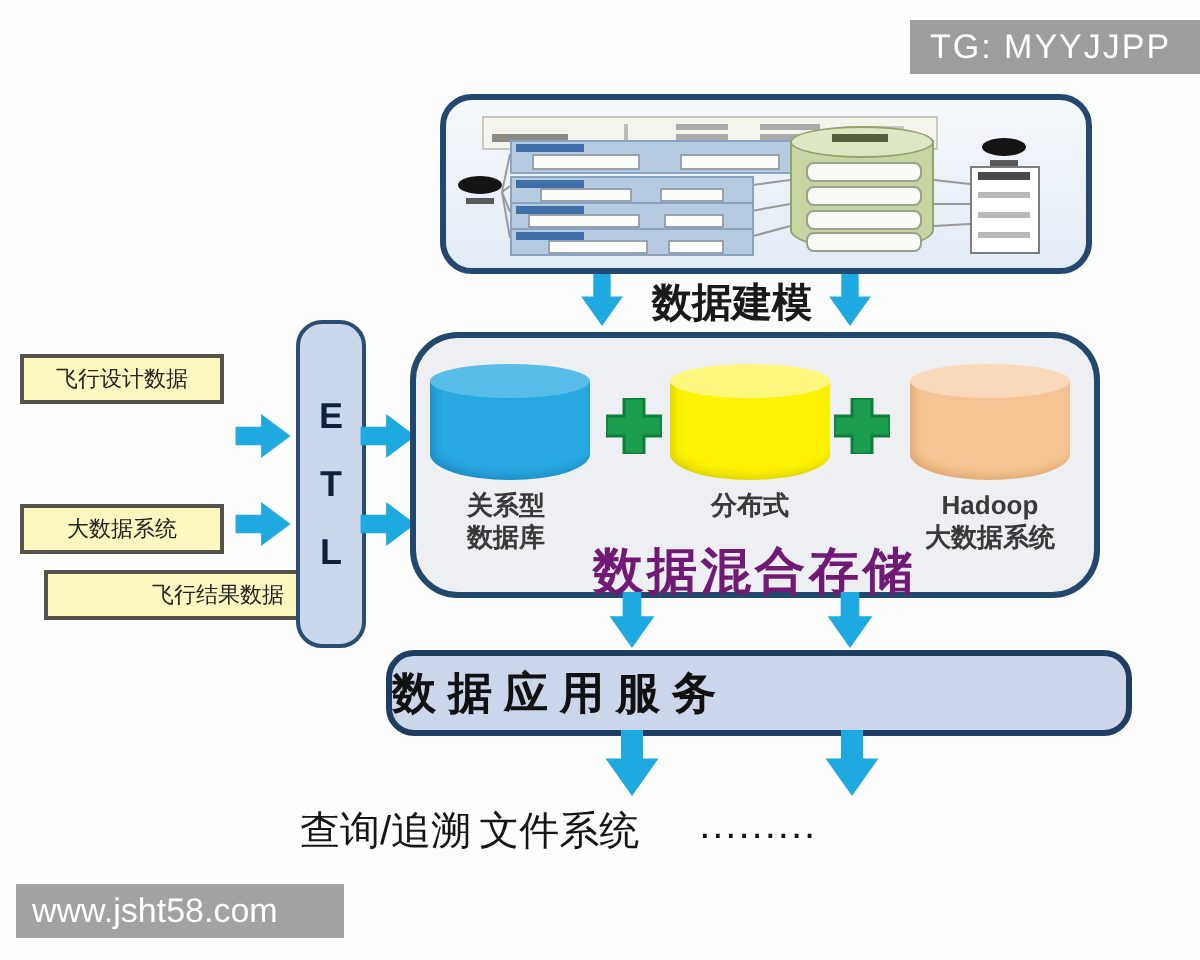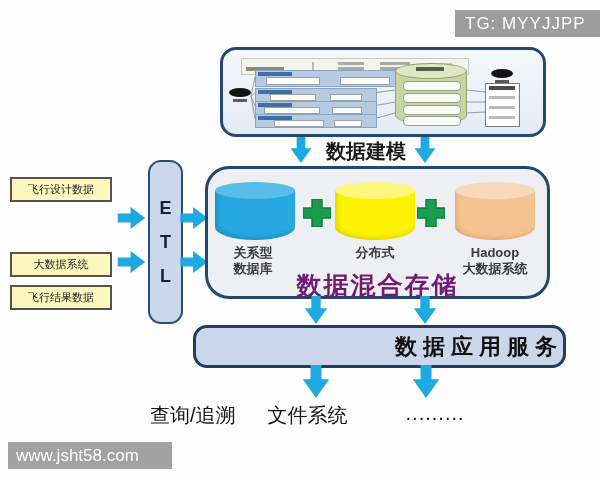--- a/index.html
+++ b/index.html
@@ -61,25 +61,25 @@
   #cyl-dfs .lid{background:#fdf77e;}
   #cyl-hdp .body{background:#f6c492;box-shadow:inset 2px -2px 4px rgba(160,90,20,.25);}
   #cyl-hdp .lid{background:#fad9ba;}
   .cyl-label{position:absolute;text-align:center;font-size:13px;font-weight:bold;color:#3a3a3a;line-height:1.25;}
   .plus{position:absolute;width:28px;height:28px;}
   #storage-title{position:absolute;left:0;top:100px;width:100%;text-align:center;font-size:25px;font-weight:bold;
                  color:#701a75;letter-spacing:2px;}
 
   
   #app-box{position:absolute;left:193px;top:325px;width:367px;height:37px;background:#ccd6ea;border:3px solid #1f3c63;
-           border-radius:14px;display:flex;align-items:center;justify-content:flex-end;
+           border-radius:14px;display:flex;align-items:center;justify-content:flex-start;
            font-size:22px;font-weight:bold;letter-spacing:6px;color:#111;}
 
   
-  #outputs{position:absolute;left:150px;top:402px;width:400px;display:flex;gap:32px;
+  #outputs{position:absolute;left:150px;top:402px;width:400px;display:flex;gap:4px;
            font-size:20px;font-weight:500;color:#151515;white-space:nowrap;}
   #outputs .dots{margin-left:26px;letter-spacing:1px;}
 </style>
 </head>
 <body>
 
 <div id="stage">
 
   <div class="banner" id="tg-banner">
     <span>TG: MYYJJPP</span>
@@ -169,21 +169,21 @@
         <path d="M7 0 H17 V13 H24 L12 30 L0 13 H7 Z" fill="#1ea9e0"></path>
       </svg>
   </div>
 
   <div class="src" style="left:10px;top:177px;width:98px;height:21px;">
     <span>飞行设计数据</span>
   </div>
   <div class="src" style="left:10px;top:252px;width:98px;height:21px;">
     <span>大数据系统</span>
   </div>
-  <div class="src" style="left:10px;top:285px;width:98px;height:21px;">
+  <div class="src" style="left:22px;top:285px;width:98px;height:21px;padding-left:36px;">
     <span>飞行结果数据</span>
   </div>
 
   <div class="arr" style="left:117px;top:207px;">
     <svg width="29" height="22" viewBox="0 0 30 24">
         <path d="M0 7 V17 H14 V24 L30 12 L14 0 V7 Z" fill="#1ea9e0"></path>
       </svg>
   </div>
   <div class="arr" style="left:117px;top:251px;">
     <svg width="29" height="22" viewBox="0 0 30 24">

